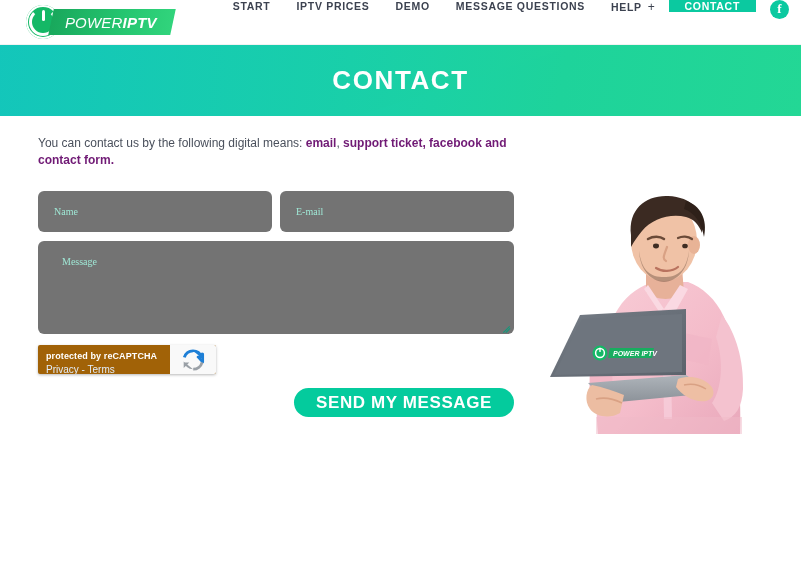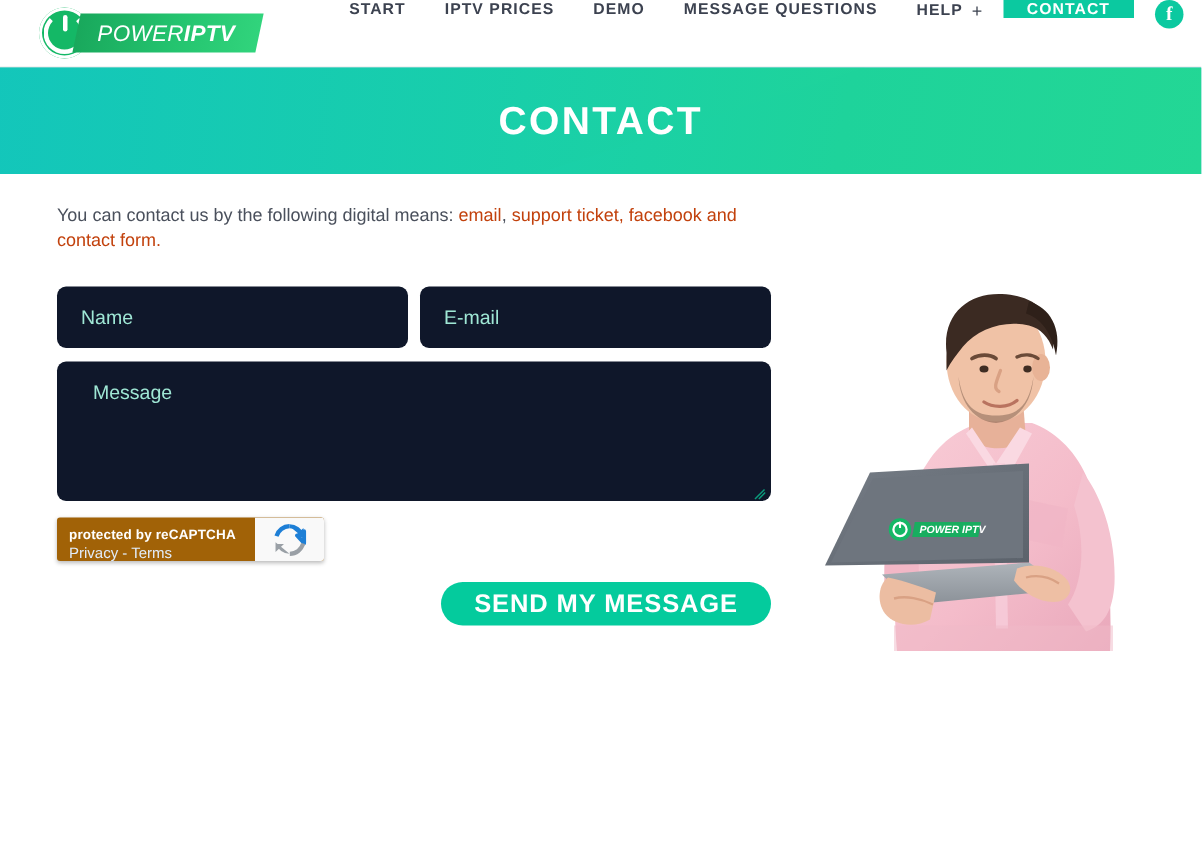--- a/index.html
+++ b/index.html
@@ -86,32 +86,32 @@
     justify-content:center; color:#fff; font-size:26px; font-weight:700;
     letter-spacing:1.6px;
   }
 
   
   .main{ position:relative; padding:0 0 0 0; }
   .intro{
     margin:19px 0 0 38px; width:470px;
     font-size:12px; line-height:17px; color:#4a505c;
   }
-  .intro b{ color:#c2410c; font-weight:400; }
+  .intro b{ color:#701a75; font-weight:700; }
 
   .content-row{ position:relative; }
 
   .form{
     margin:22px 0 0 38px; width:476px;
   }
   .frow{ display:flex; gap:8px; margin-bottom:9px; }
   .fld{
-    background:#0f172a; border:none; border-radius:6px;
-    height:41px; color:#fff; font-size:13px;
-    padding:0 16px; font-family:Liberation Sans, sans-serif;
+    background:#737373; border:none; border-radius:6px;
+    height:41px; color:#fff; font-size:10px;
+    padding:0 16px; font-family:Liberation Serif, serif;
     outline:none;
   }
   .fld::placeholder{ color:#9fe7d5; }
   .fld.name{ width:234px; }
   .fld.email{ width:234px; }
   .fld.matter{ width:476px; }
   .fld.msg{
     width:476px; height:93px; padding:13px 24px; resize:none;
     line-height:16px; display:block;
   }

